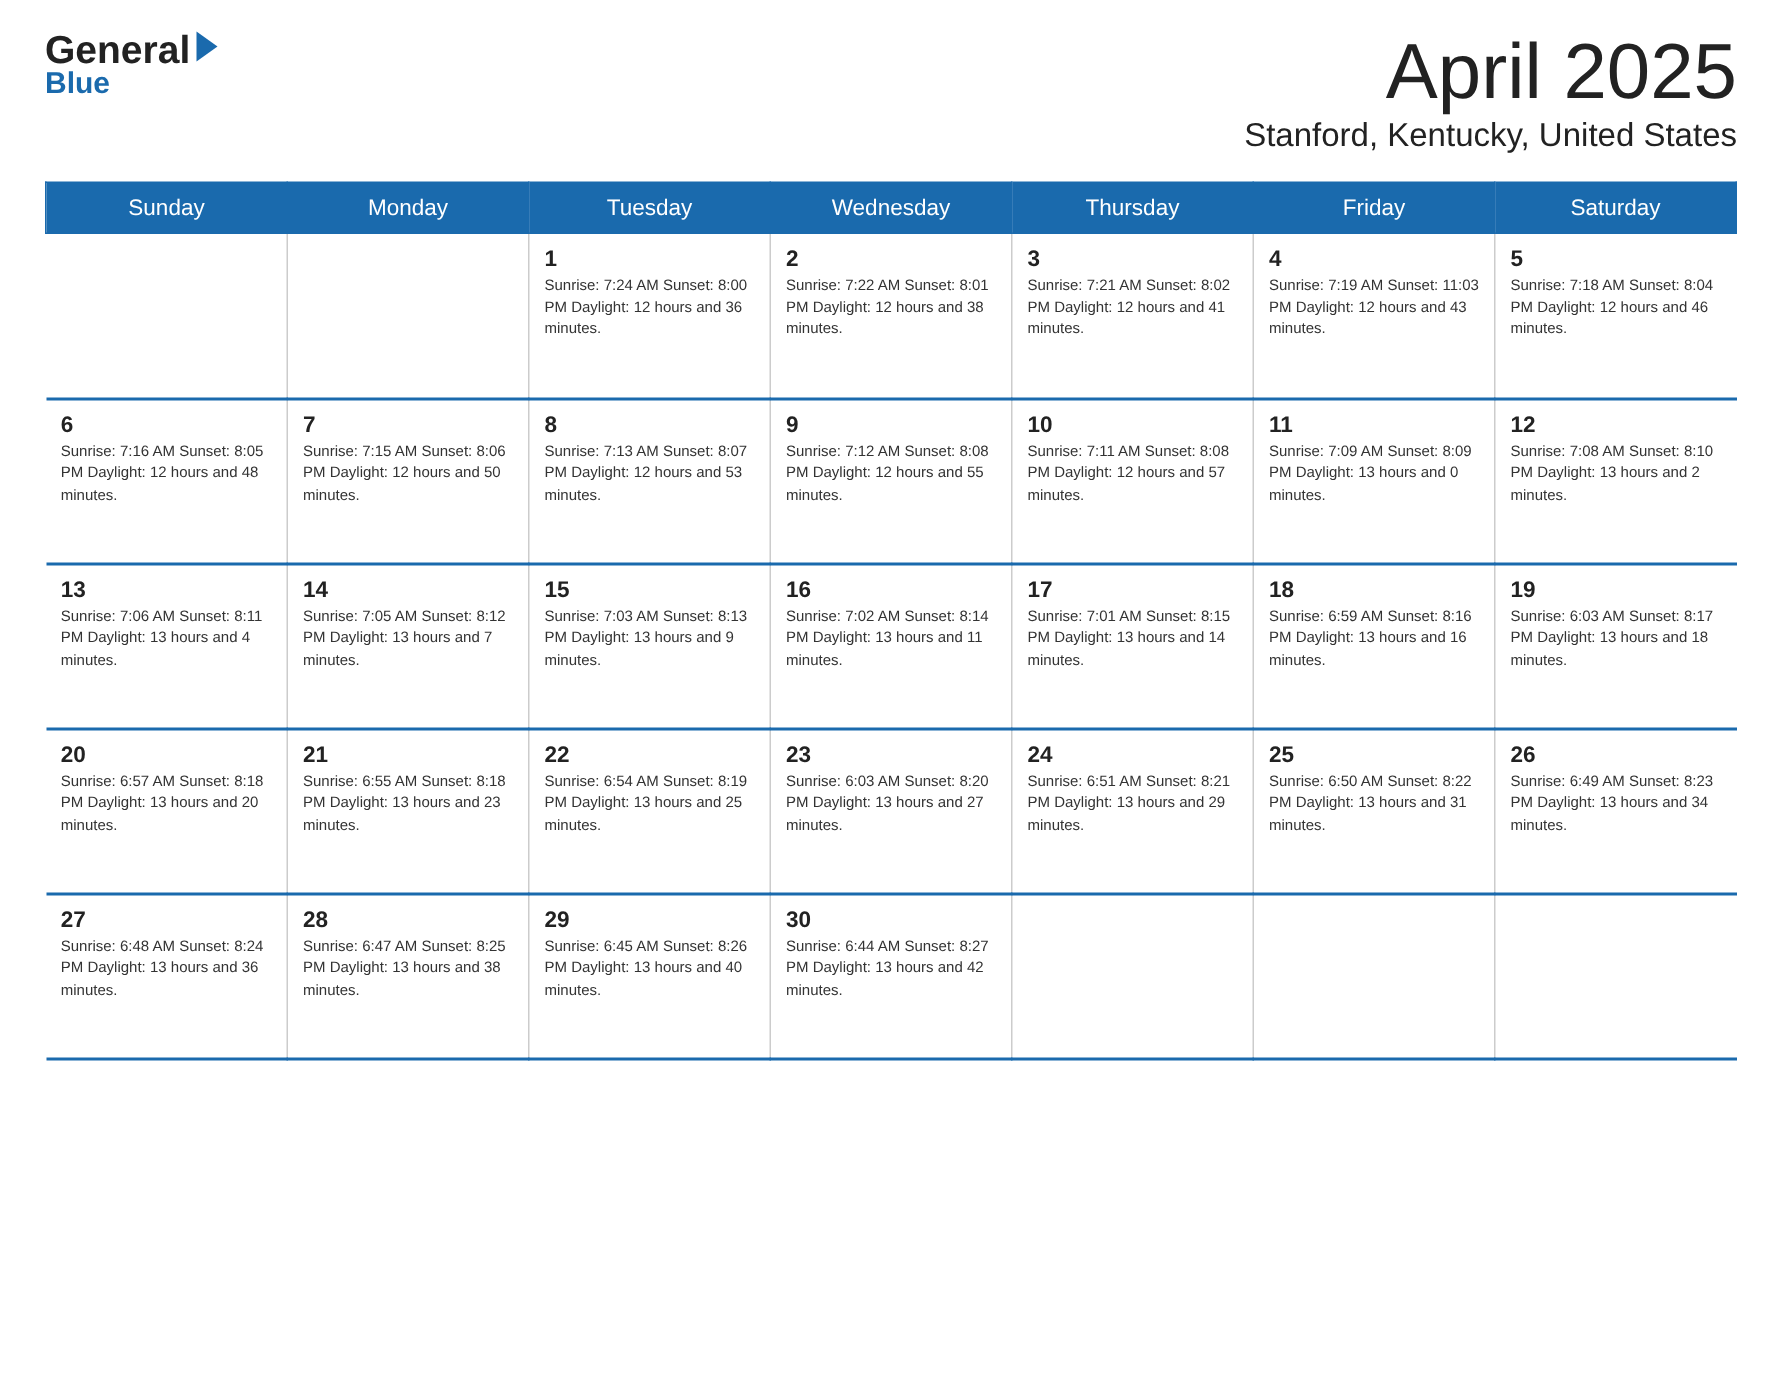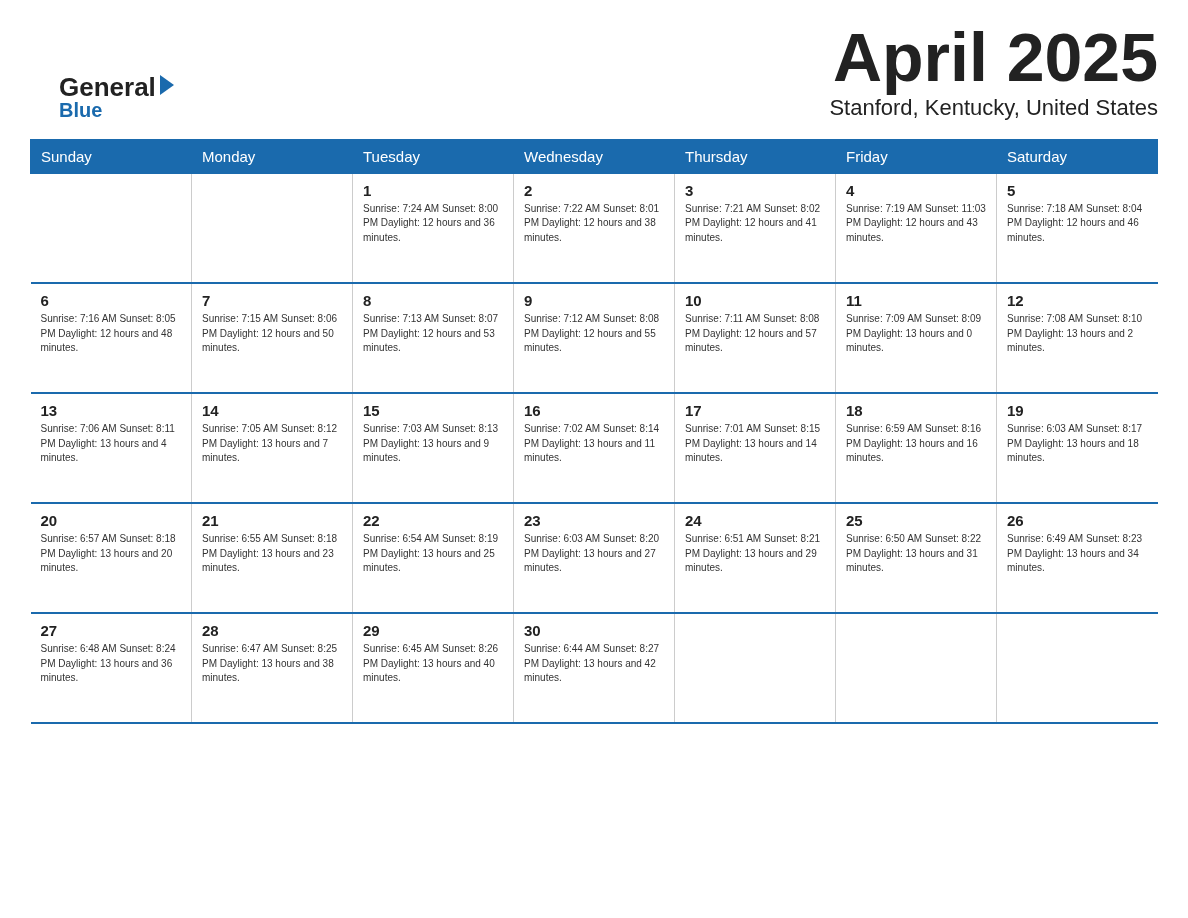--- a/index.html
+++ b/index.html
@@ -7,23 +7,22 @@
       font-family: Arial, sans-serif;
       background: #fff;
       color: #222;
       width: 1188px;
       min-height: 918px;
       padding: 20px 30px;
     }
     .header {
       display: flex;
       justify-content: space-between;
-      align-items: flex-end;
+      align-items: flex-start;
       margin-bottom: 18px;
-      margin-left: 29px;
     }
     .logo-text-general {
       font-size: 26px;
       font-weight: bold;
       color: #222;
       line-height: 1;
     }
     .logo-text-blue {
       font-size: 20px;
       font-weight: bold;
@@ -45,22 +44,22 @@
       flex-direction: column;
     }
     .logo-line1 {
       display: flex;
       align-items: center;
     }
     .title-block {
       text-align: right;
     }
     .title-block h1 {
-      font-size: 68px;
-      font-weight: bold;
+      font-size: 52px;
+      font-weight: normal;
       color: #222;
       line-height: 1.1;
     }
     .title-block h2 {
       font-size: 22px;
       font-weight: normal;
       color: #222;
     }
     table {
       width: 100%;
@@ -68,21 +67,21 @@
       table-layout: fixed;
     }
     thead tr {
       background-color: #1a6aad;
       color: #fff;
     }
     thead th {
       padding: 8px 10px;
       font-size: 15px;
       font-weight: normal;
-      text-align: left;
+      text-align: center;
       border: 1px solid #1a6aad;
     }
     tbody tr {
       border-bottom: 2px solid #1a6aad;
     }
     tbody td {
       vertical-align: top;
       padding: 8px 10px;
       font-size: 13px;
       color: #222;

